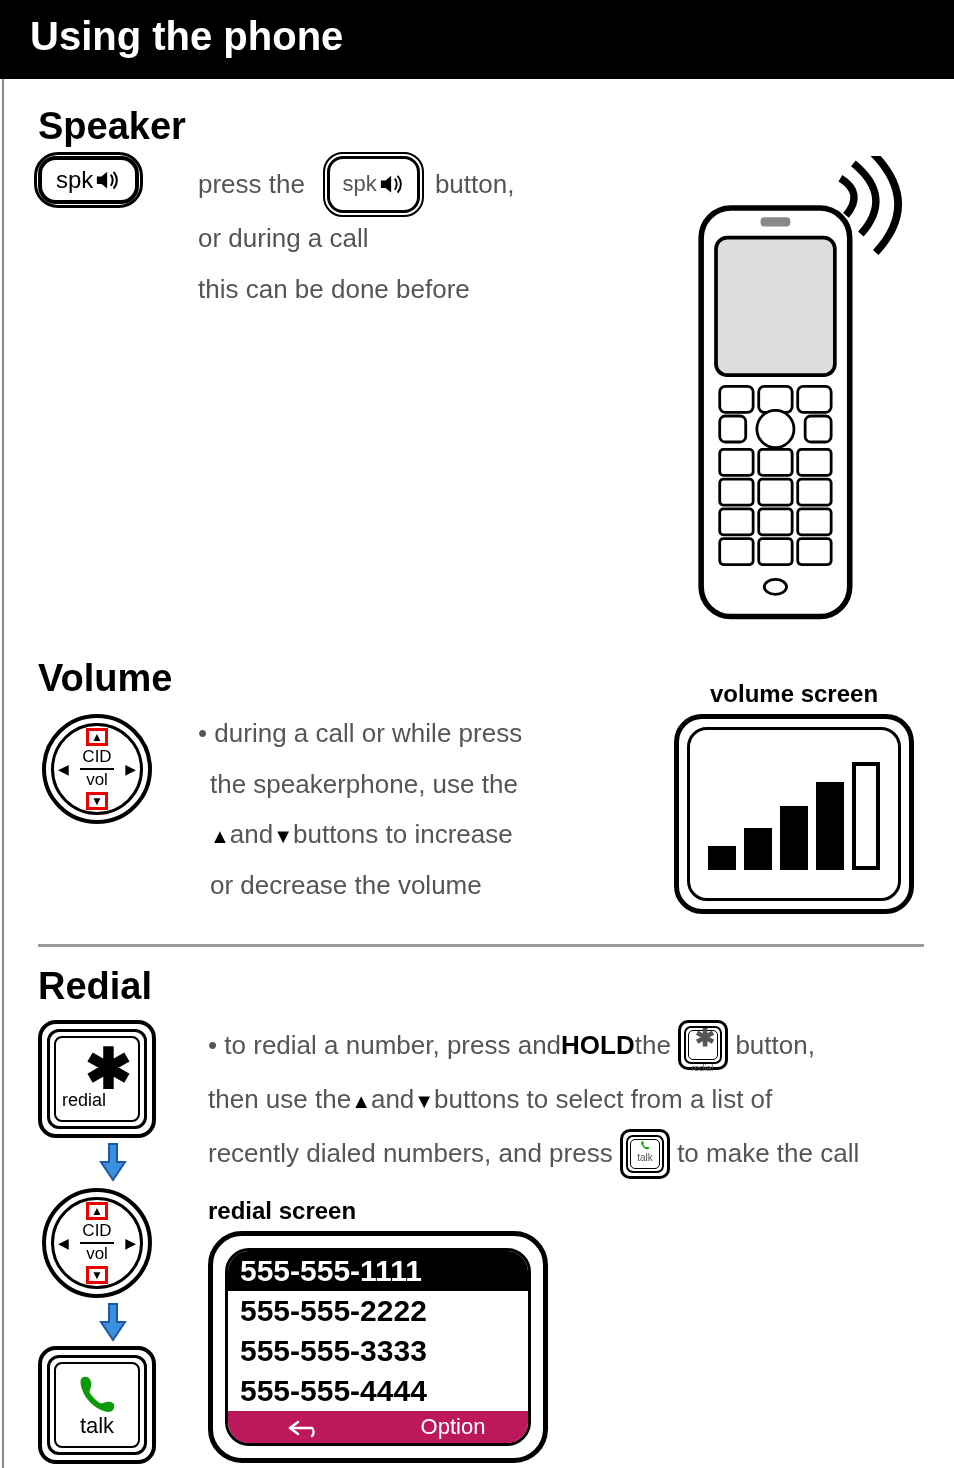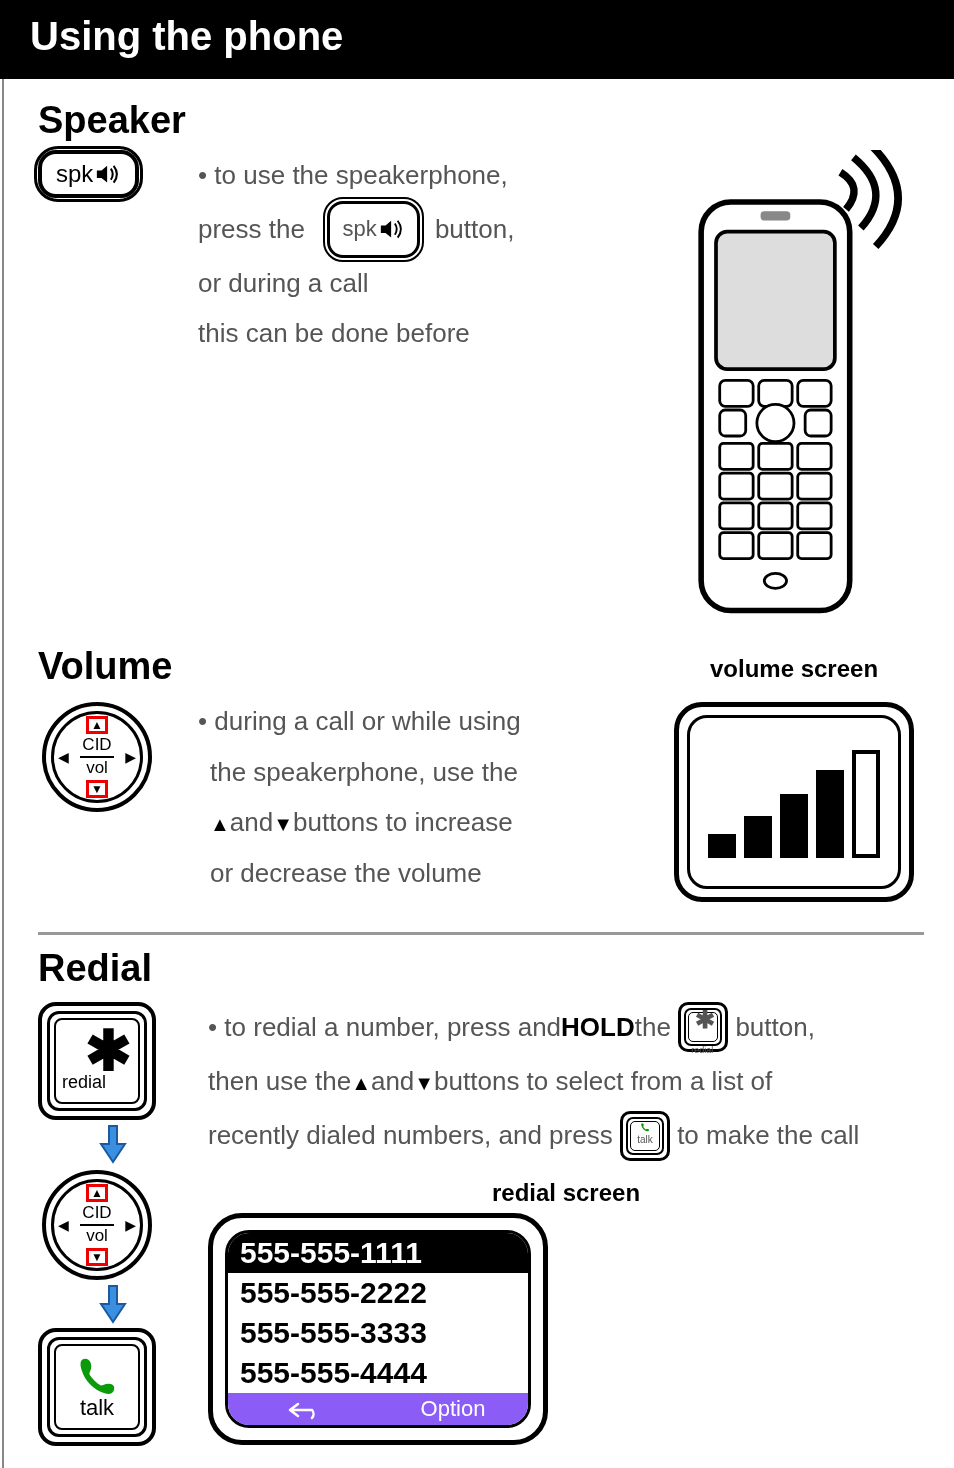--- a/index.html
+++ b/index.html
@@ -1,19 +1,19 @@
 <!DOCTYPE html>
 <html><head>
 <meta charset="utf-8">
 <style>
   * { box-sizing: border-box; }
   body { margin:0; padding:0; font-family: Helvetica, Arial, sans-serif; background:#fff; color:#000; width:954px; }
   .banner { background:#000; color:#fff; padding:14px 30px 20px 30px; font-size:40px; font-weight:bold; }
   .content { padding: 8px 30px 30px 34px; border-left: 2px solid #888; margin-left:2px; }
-  h2.section { font-size:38px; font-weight:bold; margin:12px 0 8px 0; }
+  h2.section { font-size:38px; font-weight:bold; margin:18px 0 8px 0; }
   .row { display:flex; align-items:flex-start; }
   .body-text { font-size:26px; color:#555; line-height:1.95; flex:1; }
   .bullet-line { display:flex; align-items:center; flex-wrap:wrap; }
   .spk-btn { display:inline-flex; align-items:center; justify-content:center; gap:2px; border:3px solid #000; border-radius:16px; padding:4px 10px 4px 12px; font-size:22px; font-family: Helvetica, Arial, sans-serif; background:#fff; position:relative; }
   .spk-btn.big { border-width:4px; padding:6px 12px 6px 14px; font-size:24px; border-radius:18px; }
   .spk-btn .outer { position:absolute; inset:-7px; border:2px solid #000; border-radius:20px; pointer-events:none;}
   .spk-btn.big .outer { inset:-8px; border-radius:24px; border-width:3px;}
   .speaker-glyph { display:inline-block; width:28px; height:22px; position:relative; }
   .speaker-glyph svg { display:block; }
   .left-icon-col { width:140px; flex:0 0 140px; margin-right:20px; }
@@ -27,43 +27,43 @@
   .nav-circle .redbox { border:3px solid #e00; padding:0 2px; line-height:1; font-size:12px; }
   .nav-circle .redbox.top { position:absolute; top:2px; }
   .nav-circle .redbox.bot { position:absolute; bottom:2px; }
   .nav-circle .mid { font-size:17px; text-align:center; line-height:1.1; }
   .nav-circle .divline { width:34px; height:2px; background:#000; margin:1px 0; }
   .vol-screen { width:240px; height:200px; border:5px solid #000; border-radius:28px; position:relative; padding:12px; margin-top:6px;}
   .vol-screen .inner { position:absolute; inset:8px; border:3px solid #000; border-radius:20px; display:flex; align-items:flex-end; justify-content:center; gap:8px; padding:20px 14px 28px 14px;}
   .bar { background:#000; width:28px; }
   .bar.b1{height:24px;} .bar.b2{height:42px;} .bar.b3{height:64px;} .bar.b4{height:88px;}
   .bar.outline { background:#fff; border:4px solid #000; height:108px; width:28px; }
-  .vol-title { font-size:24px; font-weight:bold; text-align:center; margin-bottom:13px;}
+  .vol-title { font-size:24px; font-weight:bold; text-align:center; margin-bottom:0;}
   .up-tri, .dn-tri { display:inline-block; }
   .up-tri::before { content:"▲"; color:#000; font-size:20px; }
   .dn-tri::before { content:"▼"; color:#000; font-size:20px; }
   .key-tile { width:118px; height:118px; border:4px solid #000; border-radius:18px; position:relative; margin:4px 0; display:flex; align-items:center; justify-content:center; }
   .key-tile .o1 { position:absolute; inset:5px; border:3px solid #000; border-radius:12px;}
   .key-tile .face { position:absolute; inset:12px; border:2px solid #000; border-radius:8px; display:flex; flex-direction:column; align-items:center; justify-content:center; background:#fff;}
   .key-tile.small { width:50px; height:50px; border-width:3px; border-radius:10px;}
   .key-tile.small .o1{ inset:3px; border-width:2px; border-radius:7px;}
   .key-tile.small .face{ inset:7px; border-width:1.5px; border-radius:5px;}
   .star { font-size:56px; font-weight:900; line-height:0.8; font-family: Arial, sans-serif;}
   .small .star { font-size:24px;}
   .sublabel { font-size:18px; margin-top:-2px; align-self:flex-start; margin-left:6px;}
   .small .sublabel { font-size:9px; margin-left:2px; margin-top:-2px;}
   .talk-label { font-size:22px; margin-top:-4px;}
   .small .talk-label { font-size:10px; margin-top:-2px;}
   .blue-arrow { width:30px; height:40px; margin:4px auto; }
-  .redial-title { font-size:24px; font-weight:bold; text-align:center; margin:14px 0 6px 0;}
+  .redial-title { font-size:24px; font-weight:bold; margin:14px 0 6px 0;}
   .redial-screen { width:340px; border:5px solid #000; border-radius:34px; position:relative; padding:12px;}
   .redial-screen .inner { border:3px solid #000; border-radius:24px; overflow:hidden;}
   .redial-num { font-size:30px; font-weight:bold; padding:3px 12px; }
   .redial-num.sel { background:#000; color:#fff;}
-  .redial-soft { display:flex; background:#8b5cf6; color:#fff;}
+  .redial-soft { display:flex; background:#be185d; color:#fff;}
   .redial-soft > div { flex:1; text-align:center; font-size:22px; padding:3px 0;}
   .redial-soft .back svg { vertical-align:middle;}
   .handset { width:130px; }
   .handset svg { width:100%; }
 </style>
 </head>
 <body>
 
 <div class="banner">
   <span>Using the phone</span>
@@ -80,21 +80,20 @@
         <span class="speaker-glyph">
           <svg viewBox="0 0 30 24">
               <path d="M2 8 H7 L13 3 V21 L7 16 H2 Z" fill="#000"></path>
               <path d="M17 6 Q21 12 17 18" fill="none" stroke="#000" stroke-width="2.2"></path>
               <path d="M20 3 Q27 12 20 21" fill="none" stroke="#000" stroke-width="2.2"></path>
             </svg>
         </span>
       </span>
     </div>
     <div class="body-text">
-      <div>• to use the speakerphone,</div>
       <div class="bullet-line">
         <span>press the</span>
         &nbsp;&nbsp;
         <span class="spk-btn" style="margin:0 8px;">
           <span class="outer"></span>
           <span>spk</span>
           <span class="speaker-glyph">
             <svg viewBox="0 0 30 24">
                 <path d="M2 8 H7 L13 3 V21 L7 16 H2 Z" fill="#000"></path>
                 <path d="M17 6 Q21 12 17 18" fill="none" stroke="#000" stroke-width="2"></path>
@@ -155,21 +154,21 @@
           <div class="mid">
             <span>CID</span>
             <div class="divline"></div>
             <span>vol</span>
           </div>
           <span class="redbox bot">▼</span>
         </div>
       </div>
     </div>
     <div class="body-text">
-      <div>• during a call or while using</div>
+      <div>• during a call or while press</div>
       <div style="padding-left:12px">the speakerphone, use the</div>
       <div class="bullet-line" style="padding-left:12px">
         <span class="up-tri"></span>
         <span> and </span>
         <span class="dn-tri"></span>
         <span> buttons to increase</span>
       </div>
       <div style="padding-left:12px">or decrease the volume</div>
     </div>
     <div class="right-col">

